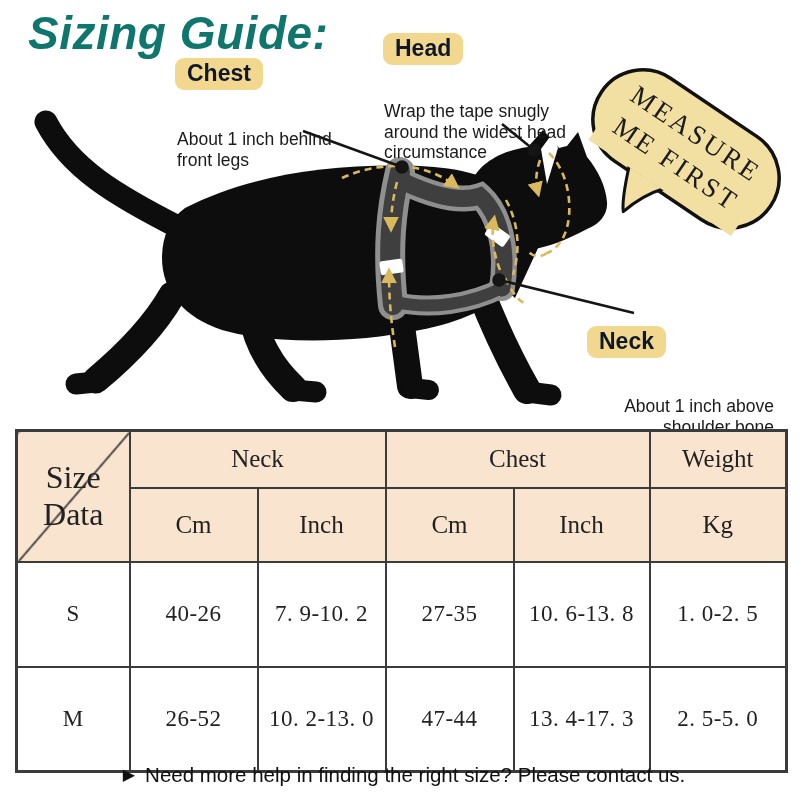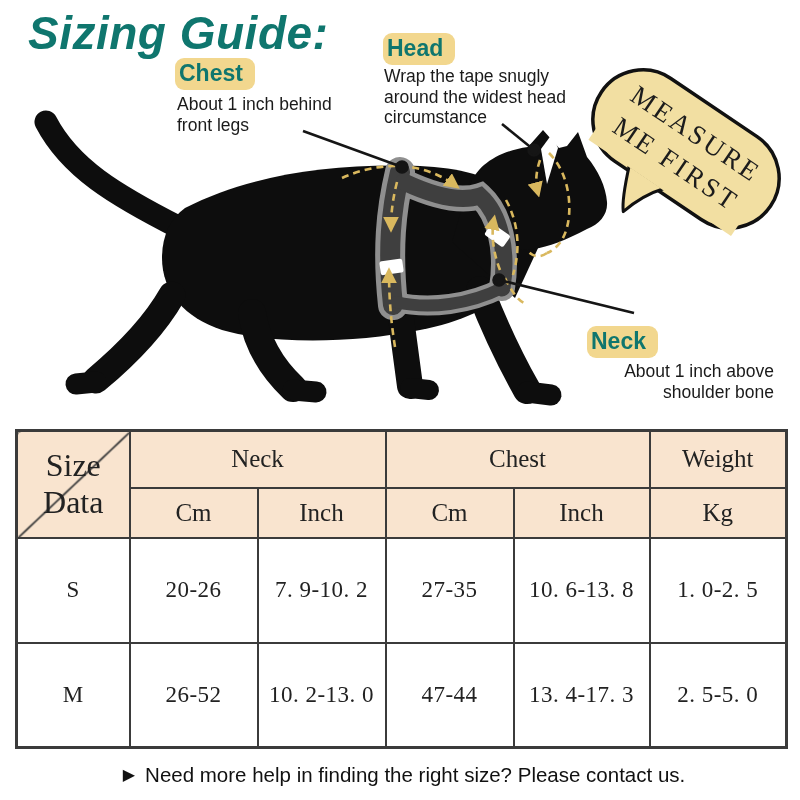--- a/index.html
+++ b/index.html
@@ -24,34 +24,35 @@
     font-size: 46px;
     font-weight: 700;
     letter-spacing: 0.5px;
     color: #0f766e;
     font-style: italic;
   }
   .badge {
     position: absolute;
     background: #f2d78e;
     border-radius: 9px;
-    padding: 2px 12px 4px 4px;
+    padding: 2px 12px 4px 12px;
     font-size: 23px;
     font-weight: 700;
-    color: #0f766e;
+    color: #0f172a;
     line-height: 1.15;
   }
   .badge-chest { left: 175px; top: 58px; }
   .badge-head  { left: 383px; top: 33px; }
   .badge-neck  { left: 587px; top: 326px; }
   .desc {
     position: absolute;
     font-size: 17.5px;
     line-height: 1.18;
     color: #1a1a1a;
+    margin-top: 35px;
   }
   .desc-chest { left: 177px; top: 94px;  width: 170px; }
   .desc-head  { left: 384px; top: 66px;  width: 190px; }
   .desc-neck  { left: 589px; top: 361px; width: 185px; text-align: right; }
 
   .size-table {
     position: absolute;
     left: 15px; top: 429px;
     width: 770px;
     border-collapse: collapse;
@@ -62,21 +63,21 @@
     text-align: center;
   }
   .size-table th, .size-table td {
     border: 2px solid #3b3b3b;
     font-weight: 400;
     vertical-align: middle;
     text-align: center;
   }
   .size-table .hdr { background: #f9e4cf; font-size: 25px; }
   .size-table .hrow1 { height: 57px; }
-  .size-table .hrow2 { height: 50px; padding-left: 28px; }
+  .size-table .hrow2 { height: 74px; padding-left: 28px; }
   .size-table .drow  { height: 105px; font-size: 23px; letter-spacing: 0.5px; }
   .corner-cell {
     background-image:
       linear-gradient(to bottom right,
         rgba(0,0,0,0) calc(50% - 1.4px),
         #3b3b3b calc(50% - 0.4px),
         #3b3b3b calc(50% + 0.4px),
         rgba(0,0,0,0) calc(50% + 1.4px));
     background-color: #f9e4cf;
     font-size: 32px;
@@ -206,21 +207,21 @@
       </tr>
       <tr class="hrow2">
         <th class="hdr">Cm</th>
         <th class="hdr">Inch</th>
         <th class="hdr">Cm</th>
         <th class="hdr">Inch</th>
         <th class="hdr">Kg</th>
       </tr>
       <tr class="drow">
         <td>S</td>
-        <td>20-26</td>
+        <td>40-26</td>
         <td>7. 9-10. 2</td>
         <td>27-35</td>
         <td>10. 6-13. 8</td>
         <td>1. 0-2. 5</td>
       </tr>
       <tr class="drow">
         <td>M</td>
         <td>26-52</td>
         <td>10. 2-13. 0</td>
         <td>47-44</td>

